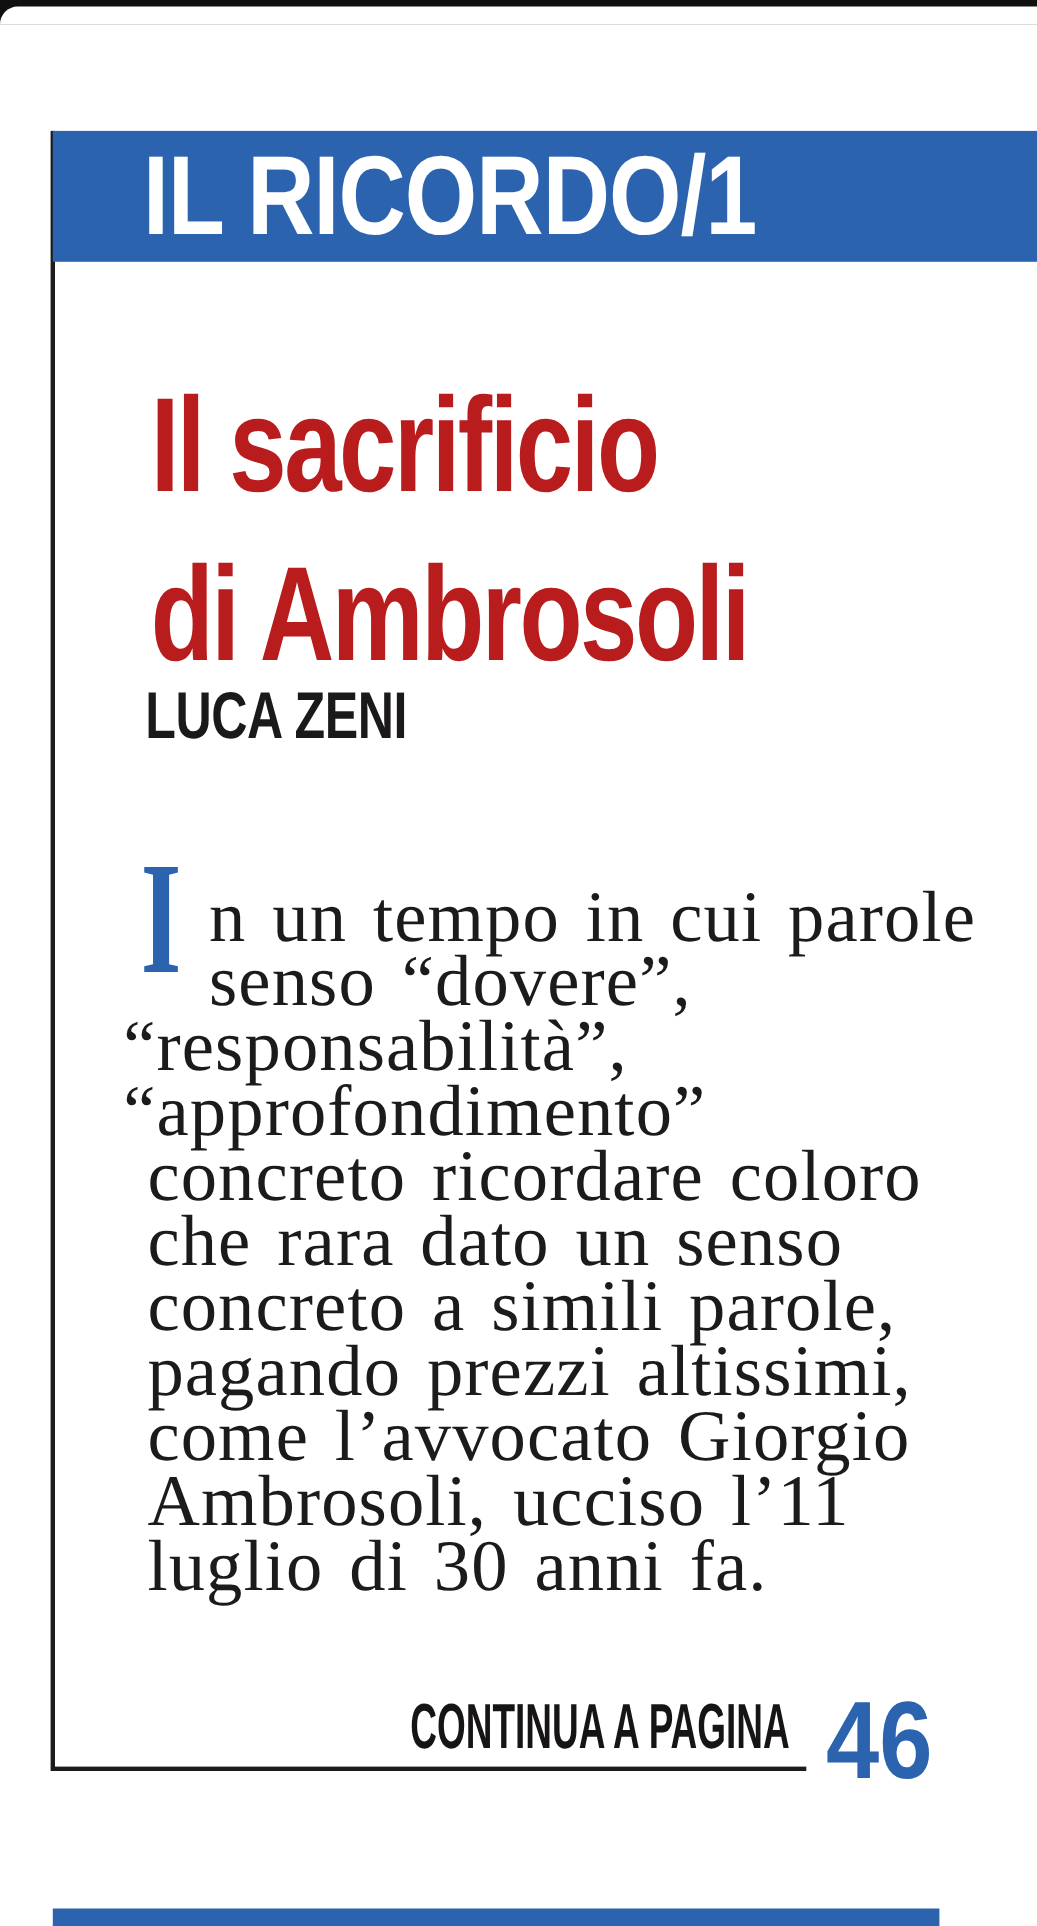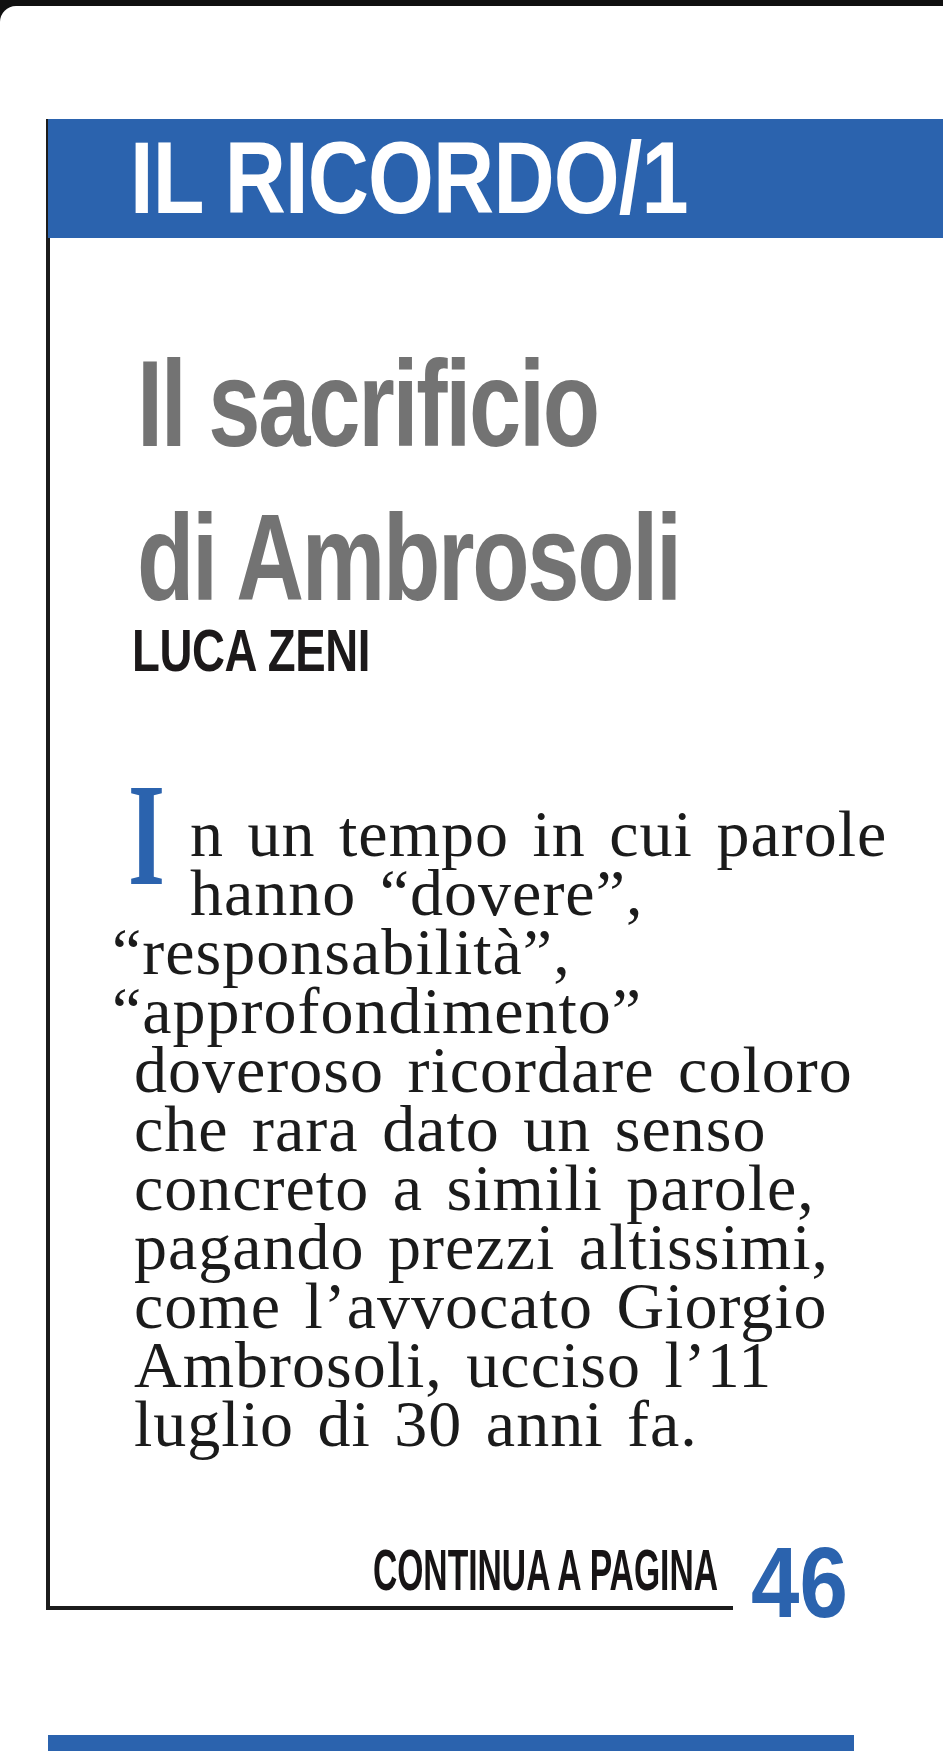--- a/index.html
+++ b/index.html
@@ -19,21 +19,21 @@
   .kicker-bar{
     position:absolute;left:48px;top:119px;width:934px;height:119px;
     background:#2b63ae;
   }
   .kicker-bar .kicker-text{
     position:absolute;left:82px;top:0;line-height:119px;white-space:nowrap;
     color:#ffffff;font-weight:bold;font-size:102px;letter-spacing:-1px;
     display:inline-block;transform:scaleX(0.83);transform-origin:left;
   }
   
-  .headline{position:absolute;left:137px;top:343px;color:#737373;line-height:123px;}
+  .headline{position:absolute;left:137px;top:343px;color:#b91c1c;line-height:123px;}
   .headline .hl-line{white-space:nowrap;}
   .headline .cond{
     display:inline-block;transform:scaleX(0.77);transform-origin:left;
     font-weight:bold;font-size:122px;letter-spacing:-3px;
   }
   
   .byline{
     position:absolute;left:132px;top:621px;line-height:60px;white-space:nowrap;
     color:#1c191a;font-weight:bold;font-size:60px;letter-spacing:-0.5px;
     transform:scaleX(0.76);transform-origin:left;
@@ -86,24 +86,24 @@
     <div class="hl-line"><span class="cond">Il sacrificio</span></div>
     <div class="hl-line"><span class="cond">di Ambrosoli</span></div>
   </h1>
 
   <div class="byline">LUCA ZENI</div>
 
   <span class="drop-cap">I</span>
 
   <div class="body-copy">
     <div class="line indent">n un tempo in cui parole</div>
-    <div class="line indent">hanno “dovere”,</div>
+    <div class="line indent">senso “dovere”,</div>
     <div class="line hang">“responsabilità”,</div>
     <div class="line hang">“approfondimento”</div>
-    <div class="line">doveroso ricordare coloro</div>
+    <div class="line">concreto ricordare coloro</div>
     <div class="line">che rara dato un senso</div>
     <div class="line">concreto a simili parole,</div>
     <div class="line">pagando prezzi altissimi,</div>
     <div class="line">come l’avvocato Giorgio</div>
     <div class="line">Ambrosoli, ucciso l’11</div>
     <div class="line">luglio di 30 anni fa.</div>
   </div>
 
   <div>
     <span class="continua-label">CONTINUA A PAGINA</span>

